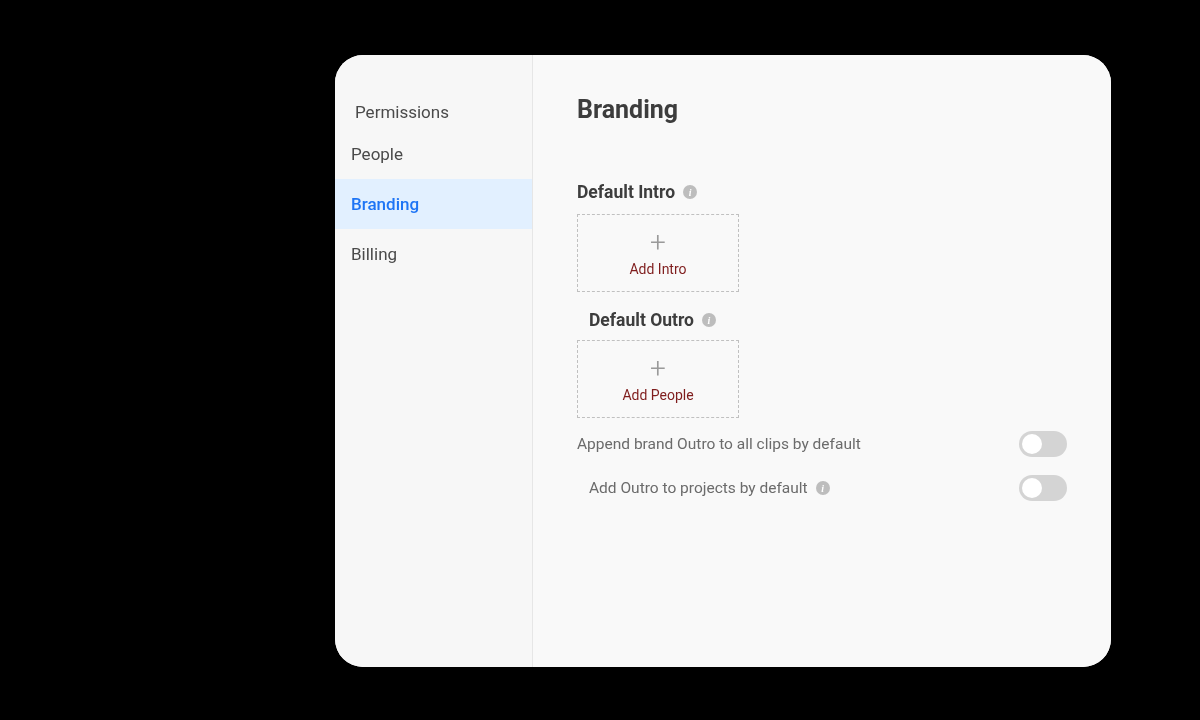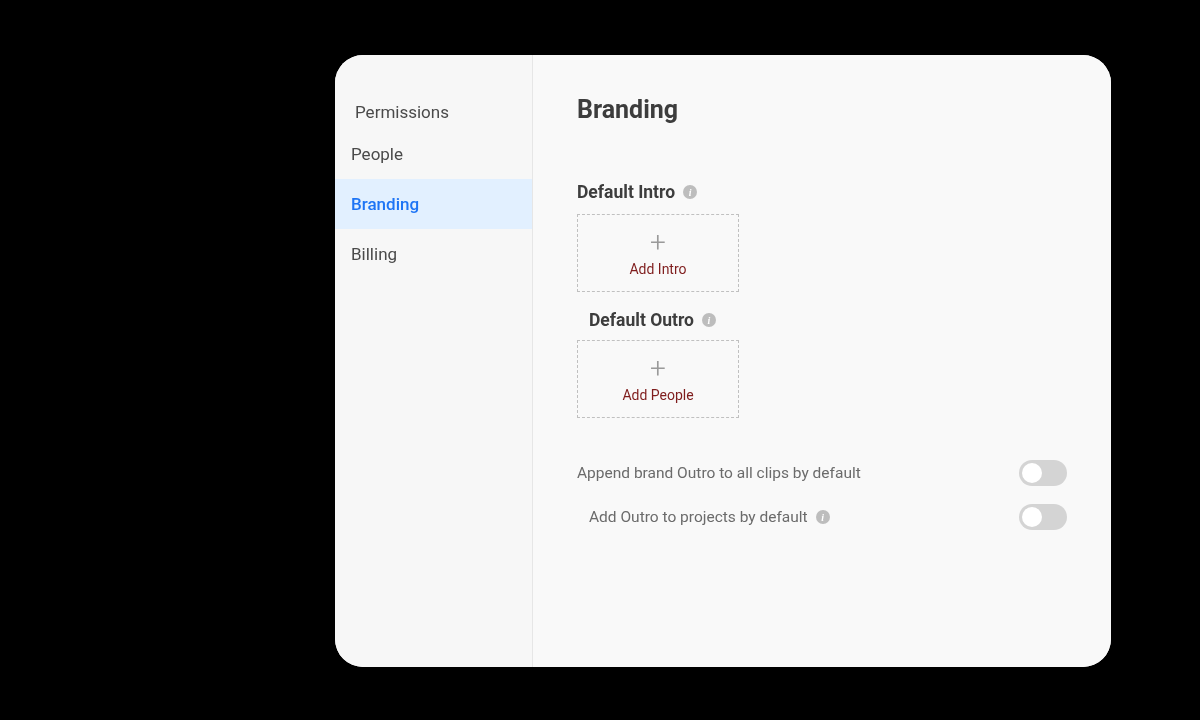--- a/index.html
+++ b/index.html
@@ -133,21 +133,21 @@
       font-size: 28px;
       line-height: 1;
       color: #9a9a9a;
       font-weight: 300;
     }
     .dropzone-label {
       font-size: 14px;
       color: #7f1d1d;
     }
     .gap-18 { margin-top: 18px; margin-left: 12px; }
-    .gap-26 { margin-top: 42px; }
+    .gap-26 { margin-top: 13px; }
     .gap-10 { margin-top: 10px; }
   </style>
 </head>
 <body>
 
 <div class="window">
 
   <div class="sidebar">
     <div class="sidebar-group-top">
       <div class="sidebar-item small-gap">

